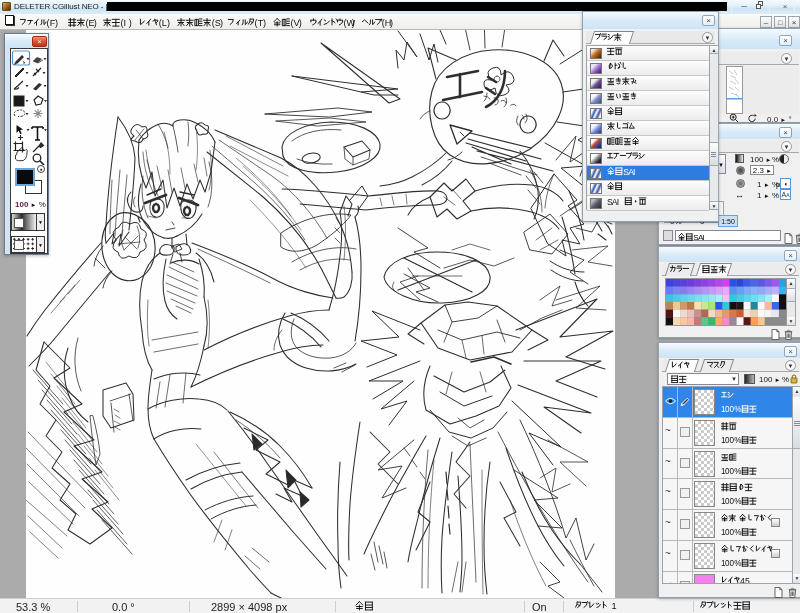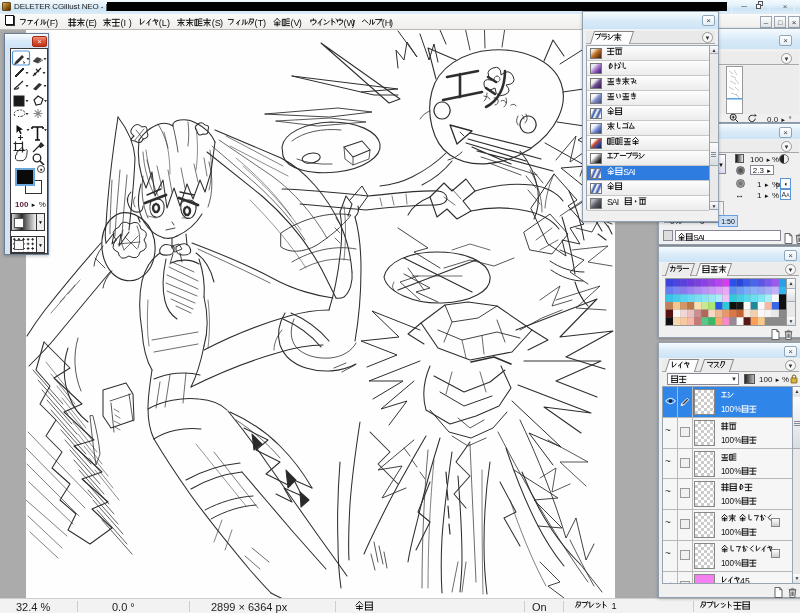--- a/index.html
+++ b/index.html
@@ -496,25 +496,25 @@
           <text x="28.3" y="8.4" font-size="9.2" font-family="Liberation Sans" fill="#111" stroke="none">)</text>
         </svg>
       </span>
     <div class="abs" style="left:760px;top:2px;height:12px">
       <div class="mdib" style="left:0">–</div>
       <div class="mdib" style="left:14px;font-size:7px">□</div>
       <div class="mdib" style="left:28px">×</div>
     </div>
   </div>
   <div id="statusbar" class="abs">
-    <span style="left:16px">32.4 %</span>
+    <span style="left:16px">53.3 %</span>
     <div class="ssep" style="left:77px"></div>
     <span style="left:112px">0.0 °</span>
     <div class="ssep" style="left:189px"></div>
-    <span style="left:211px">2899 × 6364 px</span>
+    <span style="left:211px">2899 × 4098 px</span>
     <div class="ssep" style="left:335px"></div>
     <span style="left:355px">
         <svg width="19" height="12" viewBox="0 0 19.4 12" style="overflow:visible">
           <g transform="translate(0.0,0.00) scale(1.000)">
             <path d="M4.5,0.5 L1,4 M4.5,0.5 L8,4 M1.5,5.5 h6 M1.5,7.5 h6 M4.5,4 v5" fill="none" stroke="#111" stroke-width="0.95" stroke-linecap="round"></path>
           </g>
           <g transform="translate(9.7,0.00) scale(1.000)">
             <path d="M1,1 h7 M1,1 v8 M8,1 v8 M1,9 h7 M1,4 h7 M1,6.5 h7" fill="none" stroke="#111" stroke-width="0.95" stroke-linecap="round"></path>
           </g>
         </svg>

